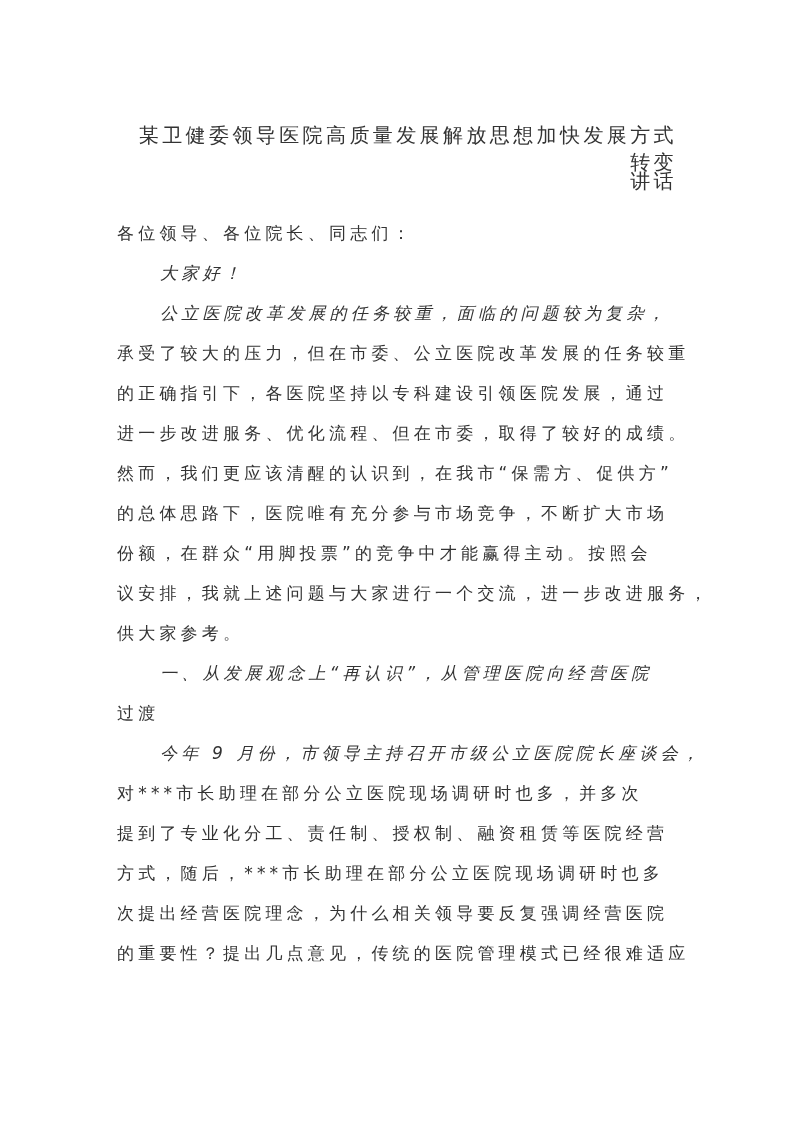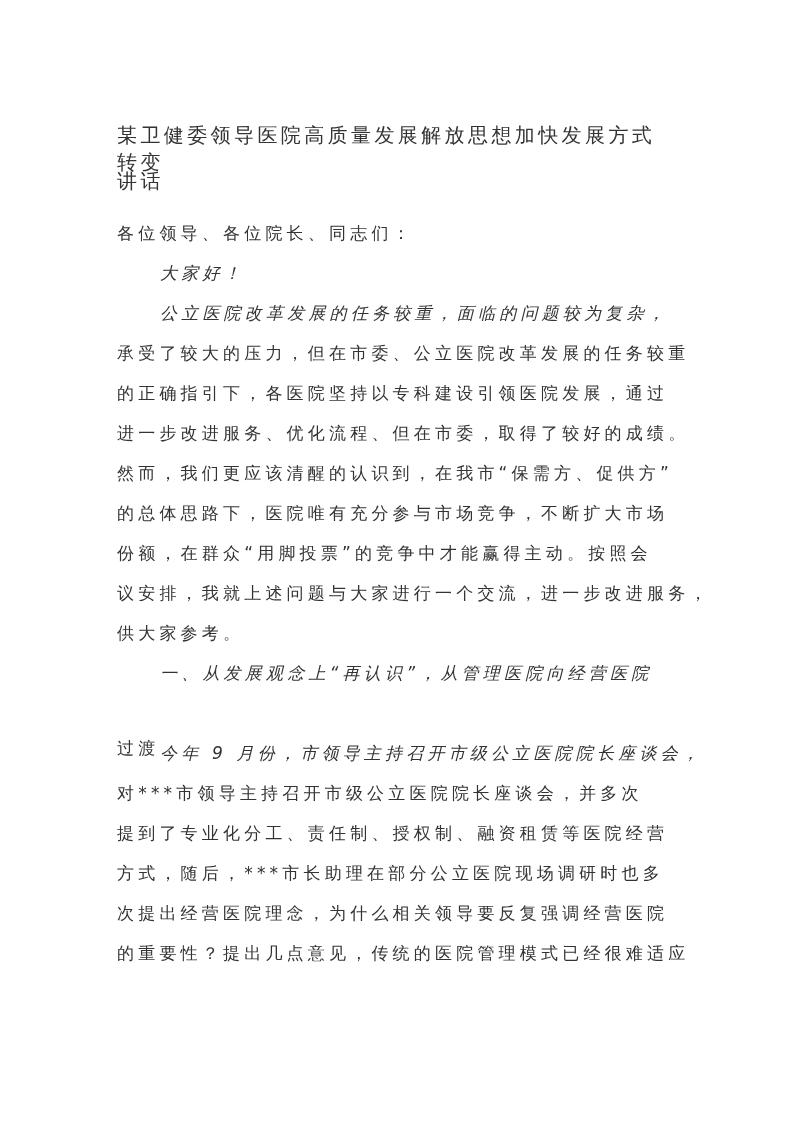--- a/index.html
+++ b/index.html
@@ -1,19 +1,19 @@
 <!DOCTYPE html>
 <html><head>
 <meta charset="utf-8">
 <style>
   html, body { margin:0; padding:0; background:#ffffff; }
   body { width:793px; height:1122px; position:relative; overflow:hidden;
          font-family:"DejaVu Sans", "Liberation Sans", sans-serif; color:#333333; }
   .page { position:absolute; left:117px; top:0; width:560px; }
-  .title { position:absolute; left:0; width:560px; text-align:left; font-size:20px; letter-spacing:3.4px; }
+  .title { position:absolute; left:0; width:560px; text-align:right; font-size:20px; letter-spacing:3.4px; }
   .t1 { top:122px; }
   .t2 { top:168px; }
   .line { position:absolute; left:0; width:560px; font-size:17px; letter-spacing:4.2px; white-space:nowrap; line-height:24px; }
   .indent { padding-left:43px; width:517px;font-style:italic; }
 </style>
 </head>
 <body>
 
 <div class="page">
   <div class="title t1">某卫健委领导医院高质量发展解放思想加快发展方式转变</div>
@@ -24,20 +24,20 @@
   <div class="line indent" style="top:301px">公立医院改革发展的任务较重，面临的问题较为复杂，</div>
   <div class="line" style="top:341px">承受了较大的压力，但在市委、公立医院改革发展的任务较重</div>
   <div class="line" style="top:381px">的正确指引下，各医院坚持以专科建设引领医院发展，通过</div>
   <div class="line" style="top:421px">进一步改进服务、优化流程、但在市委，取得了较好的成绩。</div>
   <div class="line" style="top:461px">然而，我们更应该清醒的认识到，在我市“保需方、促供方”</div>
   <div class="line" style="top:501px">的总体思路下，医院唯有充分参与市场竞争，不断扩大市场</div>
   <div class="line" style="top:541px">份额，在群众“用脚投票”的竞争中才能赢得主动。按照会</div>
   <div class="line" style="top:581px">议安排，我就上述问题与大家进行一个交流，进一步改进服务，</div>
   <div class="line" style="top:621px">供大家参考。</div>
   <div class="line indent" style="top:661px">一、从发展观念上“再认识”，从管理医院向经营医院</div>
-  <div class="line" style="top:736px">过渡</div>
+  <div class="line" style="top:701px">过渡</div>
   <div class="line indent" style="top:741px">今年 9 月份，市领导主持召开市级公立医院院长座谈会，</div>
-  <div class="line" style="top:781px">对***市领导主持召开市级公立医院院长座谈会，并多次</div>
+  <div class="line" style="top:781px">对***市长助理在部分公立医院现场调研时也多，并多次</div>
   <div class="line" style="top:821px">提到了专业化分工、责任制、授权制、融资租赁等医院经营</div>
   <div class="line" style="top:861px">方式，随后，***市长助理在部分公立医院现场调研时也多</div>
   <div class="line" style="top:901px">次提出经营医院理念，为什么相关领导要反复强调经营医院</div>
   <div class="line" style="top:941px">的重要性？提出几点意见，传统的医院管理模式已经很难适应</div>
 </div>
 
 </body></html>

